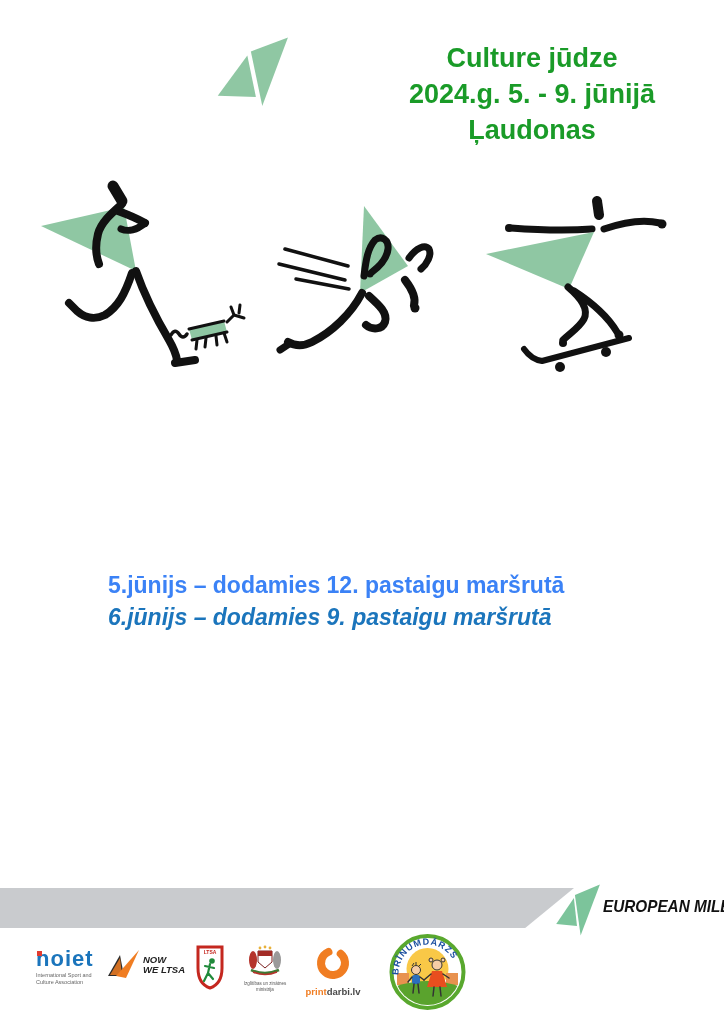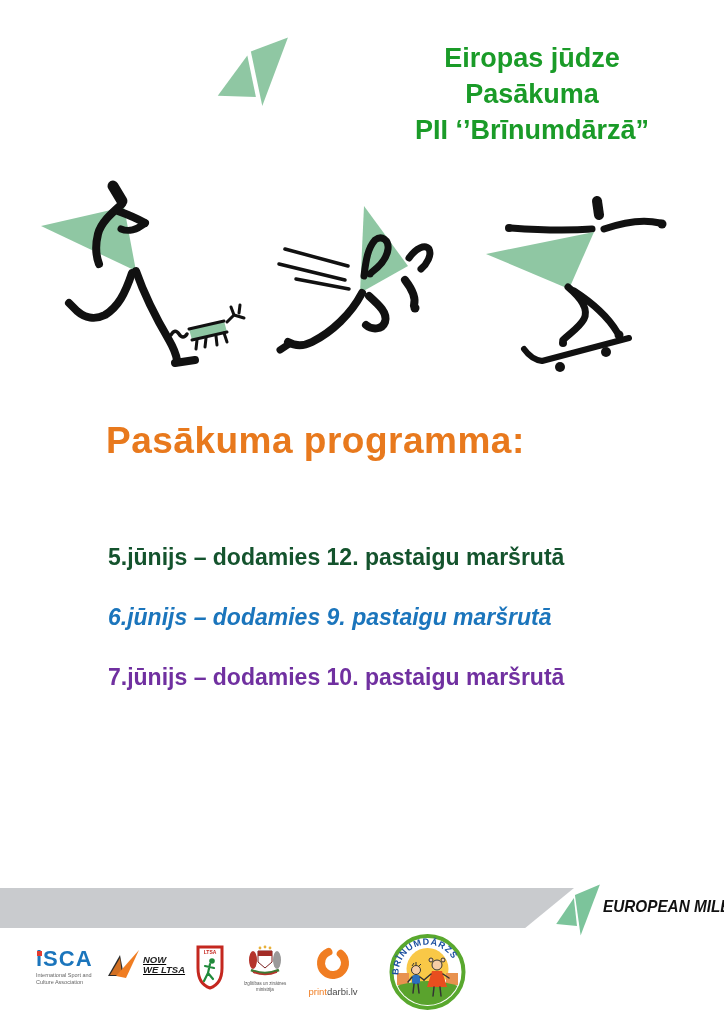--- a/index.html
+++ b/index.html
@@ -15,63 +15,63 @@
   .fig{position:absolute;}
   .fig1{left:25px;top:170px;width:240px;height:215px;}
   .fig2{left:275px;top:193px;width:185px;height:175px;}
   .fig3{left:478px;top:188px;width:220px;height:190px;}
   .stroke{fill:none;stroke:#111;stroke-linecap:round;stroke-linejoin:round;}
 
   
   .prog-heading{position:absolute;left:106px;top:420px;font-size:37px;font-weight:700;
                 color:#e8791d;letter-spacing:.5px;white-space:nowrap;}
   .prog{position:absolute;left:108px;font-weight:700;font-size:23px;white-space:pre-wrap;}
-  .prog-0{top:521px;color:#14532d;}
+  .prog-0{top:549px;color:#3b82f6;}
   .prog-1{top:581px;color:#1b75bc;font-style:italic;}
   .prog-2{top:641px;color:#7030a0;}
   .prog-3{top:698px;color:#1e8c26;width:566px;line-height:31px;}
 
   
   .band{position:absolute;left:0;top:888px;width:574px;height:40px;background:#c9cbce;
         clip-path:polygon(0 0,100% 0,91.5% 100%,0 100%);}
   .em-arrow{position:absolute;left:551px;top:882px;width:52px;height:58px;}
   .em-text{position:absolute;left:603px;top:897px;font-size:17px;font-weight:800;font-style:italic;
            color:#111;white-space:nowrap;transform:scaleX(.9);transform-origin:left top;}
 
   
   .sponsor{position:absolute;}
   .isca{left:36px;top:948px;width:70px;}
   .isca-word{position:relative;font-size:22px;font-weight:800;color:#1b75bc;letter-spacing:1px;line-height:22px;}
   .isca-dot{position:absolute;left:1px;top:3px;width:5px;height:5px;background:#e23b30;}
   .isca-cap{font-size:5.5px;line-height:6.5px;color:#666;margin-top:2px;}
-  .nwm{left:106px;top:948px;display:flex;align-items:center;text-decoration:underline;}
+  .nwm{left:106px;top:948px;display:flex;align-items:center;}
   .nwm-text{margin-left:3px;font-size:9.5px;line-height:10.5px;font-weight:800;font-style:italic;color:#222;white-space:nowrap;}
   .ltsa{left:196px;top:944px;}
   .izm{left:237px;top:944px;width:56px;text-align:center;}
   .izm-cap{font-size:4.5px;line-height:5.5px;color:#555;margin-top:1px;}
   .pdl{left:303px;top:945px;width:60px;text-align:center;}
-  .pdl-name{font-size:9.5px;font-weight:400;margin-top:1px;white-space:nowrap;}
+  .pdl-name{font-size:9.5px;font-weight:700;margin-top:1px;white-space:nowrap;}
   .pdl-orange{color:#f07d22;}
   .pdl-dark{color:#4a4a4a;}
   .bdz{left:389px;top:931px;}
 </style>
 </head>
 <body>
 
 <div class="page">
 
   <svg class="top-logo" viewBox="0 0 100 80">
     <polygon points="6,62 40,22 46,66" fill="#8fc7a3"></polygon>
     <polygon points="44,18 84,6 52,76" fill="#8fc7a3"></polygon>
   </svg>
 
   <div class="main-title">
-    <div>Eiropas jūdze</div>
-    <div>Pasākuma</div>
-    <div>PII ‘’Brīnumdārzā”</div>
+    <div>Culture jūdze</div>
+    <div>2024.g. 5. - 9. jūnijā</div>
+    <div>Ļaudonas</div>
   </div>
 
   <svg class="fig fig1" viewBox="0 0 240 215">
     <polygon points="16,56 99,37 111,101" fill="#8fc7a3"></polygon>
     <path class="stroke" d="M88 16 L97 31" stroke-width="11"></path>
     <path class="stroke" d="M97 34 C88 42 76 52 73 64 C70 76 71 86 74 94" stroke-width="8"></path>
     <path class="stroke" d="M93 41 C104 45 113 49 120 53" stroke-width="8"></path>
     <path class="stroke" d="M120 53 C112 60 103 62 96 59" stroke-width="7"></path>
     <path class="stroke" d="M111 101 C119 124 131 148 144 170 C148 177 151 184 152 190" stroke-width="8"></path>
     <path class="stroke" d="M150 193 L170 190" stroke-width="8"></path>
@@ -115,34 +115,32 @@
     <polygon points="8,66 116,44 91,101" fill="#8fc7a3"></polygon>
     <path class="stroke" d="M90 99 C103 110 111 121 106 131 C101 140 92 145 85 152" stroke-width="7"></path>
     <circle cx="85" cy="155" r="4" fill="#111"></circle>
     <path class="stroke" d="M96 103 C113 114 130 129 139 144" stroke-width="7"></path>
     <circle cx="141" cy="147" r="4.5" fill="#111"></circle>
     <path class="stroke" d="M46 161 C51 168 57 172 64 173 L151 150" stroke-width="6"></path>
     <circle cx="82" cy="179" r="5" fill="#111"></circle>
     <circle cx="128" cy="164" r="5" fill="#111"></circle>
   </svg>
 
-  <div class="prog-heading">Pasākuma programma:</div>
   <p class="prog prog-0">5.jūnijs – dodamies 12. pastaigu maršrutā</p>
   <p class="prog prog-1">6.jūnijs – dodamies 9. pastaigu maršrutā</p>
-  <p class="prog prog-2">7.jūnijs – dodamies 10. pastaigu maršrutā</p>
 
   <div class="band"></div>
   <svg class="em-arrow" viewBox="0 0 100 110">
     <polygon points="10,80 44,30 50,84" fill="#7cc49b"></polygon>
     <polygon points="46,24 94,4 57,102" fill="#7cc49b"></polygon>
   </svg>
   <div class="em-text">EUROPEAN MILE</div>
 
   <div class="sponsor isca">
-    <div class="isca-word">iSCA</div>
+    <div class="isca-word">noiet</div>
     <div class="isca-dot"></div>
     <div class="isca-cap">
       <div>International Sport and</div>
       <div>Culture Association</div>
     </div>
   </div>
 
   <div class="sponsor nwm">
     <svg width="34" height="34" viewBox="0 0 34 34">
       <polygon points="2,28 14,7 18,28" fill="#2b2b2b"></polygon>

